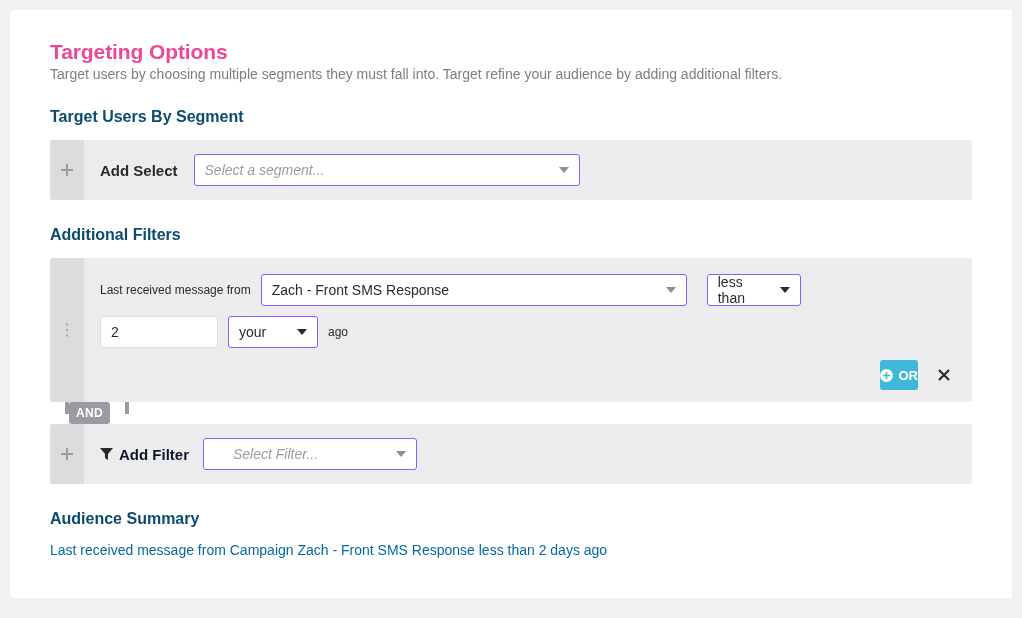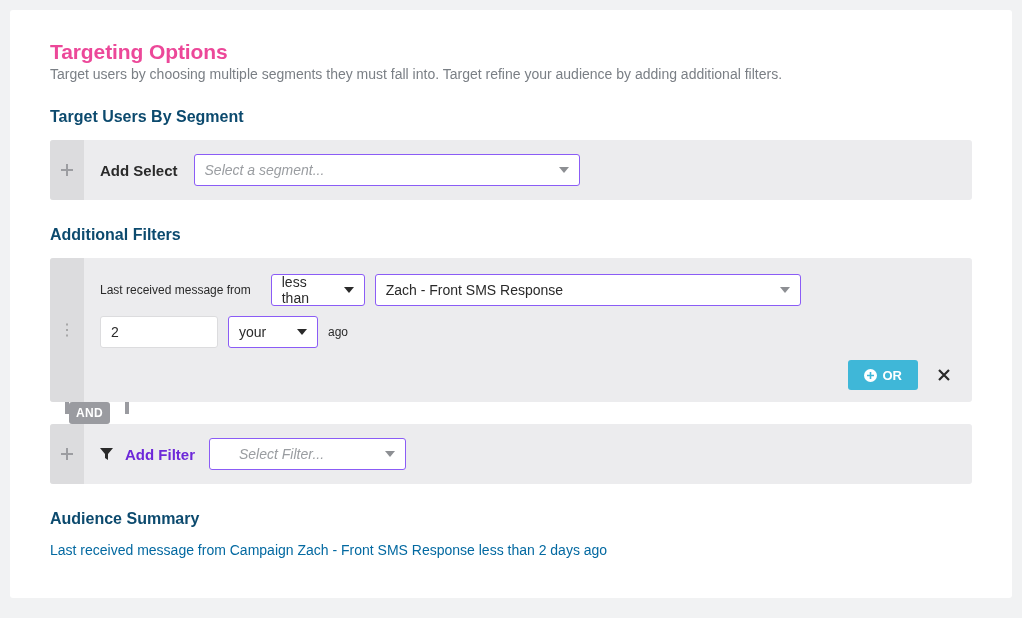--- a/index.html
+++ b/index.html
@@ -120,21 +120,21 @@
       justify-content: flex-end;
       align-items: center;
       gap: 14px;
     }
     .btn-or {
       background: #3fb7d8;
       color: #fff;
       border: none;
       border-radius: 3px;
       height: 30px;
-      padding: 0 16px;
+      padding: 0 0;
       font-size: 13px;
       font-weight: 600;
       display: inline-flex;
       align-items: center;
       gap: 6px;
       cursor: pointer;
     }
     .close-x {
       font-size: 18px;
       font-weight: 700;
@@ -166,24 +166,24 @@
     .addfilter-body {
       flex: 1;
       padding: 14px 16px;
       display: flex;
       align-items: center;
       gap: 14px;
     }
     .addfilter-label {
       font-size: 15px;
       font-weight: 700;
-      color: #6d28d9;
+      color: #0f172a;
       display: inline-flex;
       align-items: center;
-      gap: 12px;
+      gap: 6px;
     }
     .summary {
       font-size: 14px;
       color: #0369a1;
       margin-top: 12px;
     }
     .vdots { display:inline-block; line-height: 4px; letter-spacing: 0; }
     .vdots::before { content: "\22EE"; font-size: 16px; }
     svg { display: block; }
   </style>
@@ -219,33 +219,33 @@
   <h2 class="section-heading">Additional Filters</h2>
 
   <div class="block filter-block" style="margin-bottom:0;">
     <div class="rowwrap">
       <div class="block-handle" style="min-height:110px;">
         <span class="vdots"></span>
       </div>
       <div class="filter-body">
         <div class="filter-line1">
           <span class="filter-text">Last received message from</span>
+          <div class="select" style="width:426px;">
+            <span class="txt">Zach - Front SMS Response</span>
+            <span class="caret">
+              <svg width="10" height="6" viewBox="0 0 10 6">
+                  <path fill="#8d8f93" d="M0 0h10L5 6z"></path>
+                </svg>
+            </span>
+          </div>
           <div class="select" style="width:94px; margin-left:10px;">
             <span class="txt">less than</span>
             <span class="caret">
               <svg width="10" height="6" viewBox="0 0 10 6">
                   <path fill="#2a2a2a" d="M0 0h10L5 6z"></path>
-                </svg>
-            </span>
-          </div>
-          <div class="select" style="width:426px;">
-            <span class="txt">Zach - Front SMS Response</span>
-            <span class="caret">
-              <svg width="10" height="6" viewBox="0 0 10 6">
-                  <path fill="#8d8f93" d="M0 0h10L5 6z"></path>
                 </svg>
             </span>
           </div>
         </div>
         <div class="filter-line2">
           <input class="input" value="2" style="">
           <div class="select" style="width:90px;">
             <span class="txt">your</span>
             <span class="caret">
               <svg width="10" height="6" viewBox="0 0 10 6">
@@ -285,21 +285,21 @@
           <path fill="#9c9da1" d="M5 0h2v5h5v2H7v5H5V7H0V5h5z"></path>
         </svg>
     </div>
     <div class="addfilter-body">
       <span class="addfilter-label">
         <svg width="13" height="13" viewBox="0 0 13 13">
             <path fill="#2a2a2a" d="M0 0h13L8 6v6l-3-2V6z"></path>
           </svg>
         <span>Add Filter</span>
       </span>
-      <div class="select" style="width:197px;padding-left:29px;">
+      <div class="select" style="width:214px;padding-left:29px;">
         <span class="txt" style="color:#9a9da1; font-style:italic;">Select Filter...</span>
         <span class="caret">
           <svg width="10" height="6" viewBox="0 0 10 6">
               <path fill="#8d8f93" d="M0 0h10L5 6z"></path>
             </svg>
         </span>
       </div>
     </div>
   </div>
 

